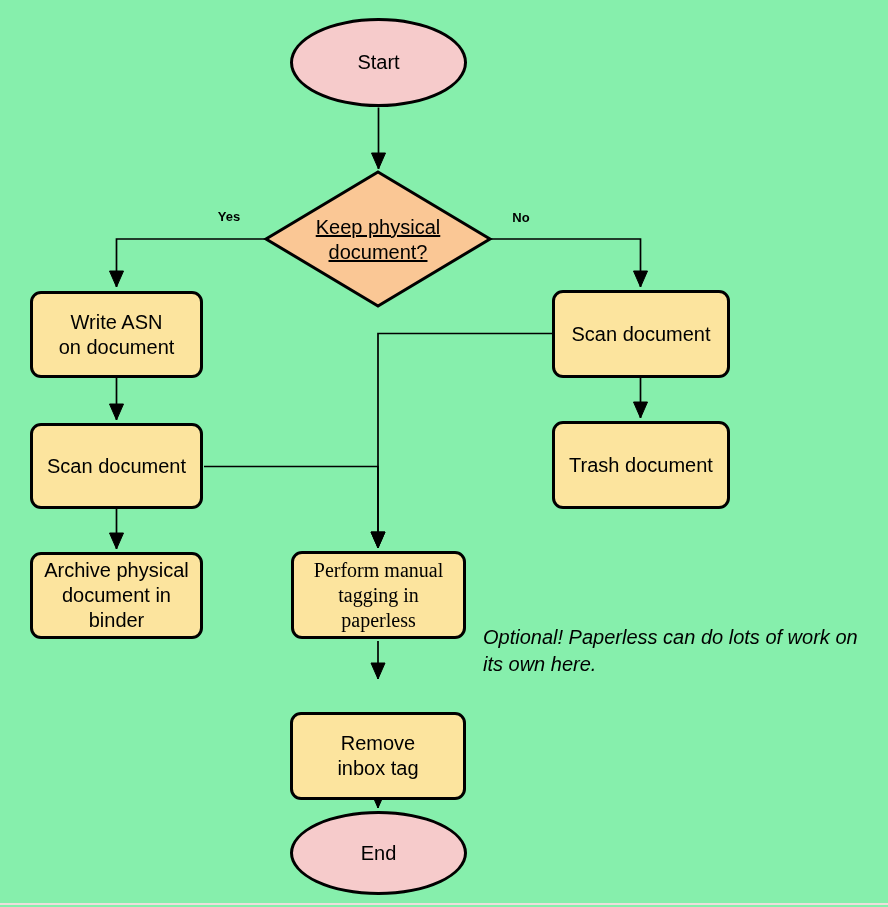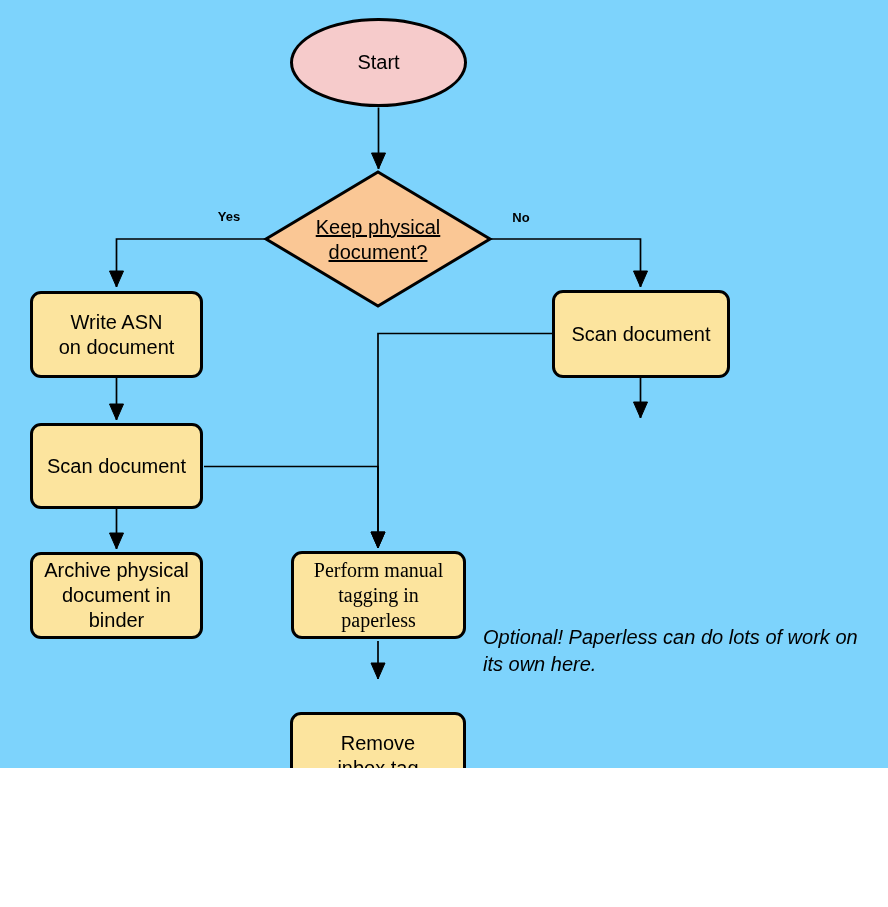--- a/index.html
+++ b/index.html
@@ -3,22 +3,22 @@
 <meta charset="utf-8">
 <style>
   html, body {
     margin: 0;
     padding: 0;
     background: #ffffff;
   }
   .canvas {
     position: relative;
     width: 888px;
-    height: 768px;
-    background: #7dd3fc;
+    height: 907px;
+    background: #86efac;
     overflow: hidden;
     font-family: "Liberation Sans", "DejaVu Sans", sans-serif;
     color: #000000;
   }
   .edge-layer {
     position: absolute;
     left: 0;
     top: 0;
     width: 888px;
     height: 907px;
@@ -114,20 +114,21 @@
 on document</div>
 
   <div class="node process" style="left:30px; top:423px; width:173px; height:86px;">Scan document</div>
 
   <div class="node process" style="left:30px; top:552px; width:173px; height:87px;">Archive physical
 document in
 binder</div>
 
   <div class="node process" style="left:552px; top:290px; width:178px; height:88px;">Scan document</div>
 
+  <div class="node process" style="left:552px; top:421px; width:178px; height:88px;">Trash document</div>
 
   <div class="node process" style="left:291px; top:551px; width:175px; height:88px;font-family:Liberation Serif, serif;">Perform manual
 tagging in
 paperless</div>
 
   <div class="annotation" style="left:483px; top:592px; width:404px;">Optional! Paperless can do lots of work on
 its own here.</div>
 
   <div class="node process" style="left:290px; top:712px; width:176px; height:88px;">Remove
 inbox tag</div>

